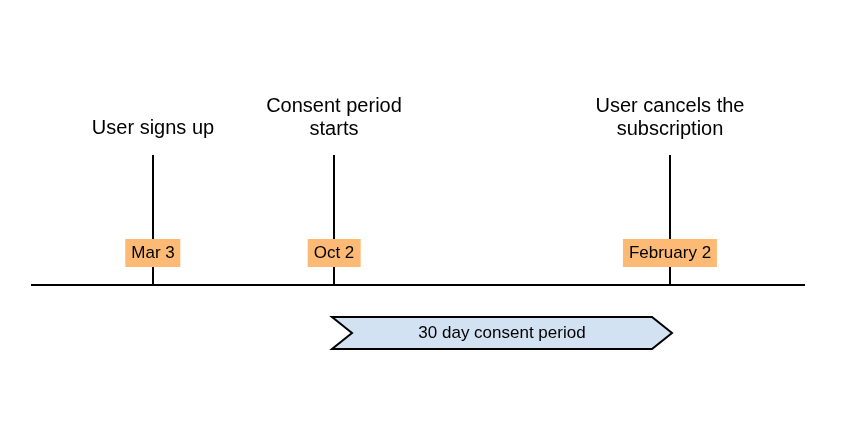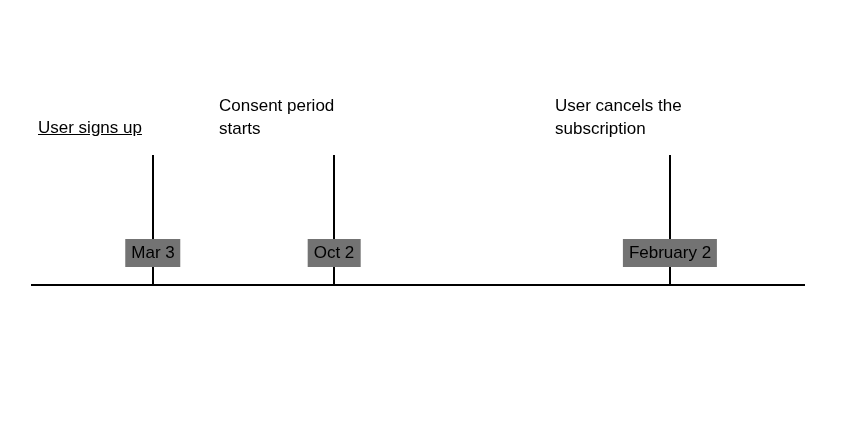--- a/index.html
+++ b/index.html
@@ -43,34 +43,35 @@
     width: 0;
     height: 130px;
     border-left: 2px solid #000000;
     transform: translateX(-1px);
   }
   .event-caption {
     position: absolute;
     left: 0;
     transform: translateX(-50%);
     width: 230px;
-    font-size: 17px;
+    text-align: center;
+    font-size: 20px;
     line-height: 23px;
     color: #000000;
     white-space: pre-line;
   }
-  .caption-1line { top: 116px; text-decoration: underline; }
+  .caption-1line { top: 116px; }
   .caption-2line { top: 94px; }
 
   .date-chip {
     position: absolute;
     top: 239px;
     left: 0;
     transform: translateX(-50%);
-    background: #737373;
+    background: #fdba74;
     color: #000000;
     font-size: 17px;
     line-height: 28px;
     height: 28px;
     padding: 0 6px;
     white-space: nowrap;
   }
 
   
   .banner {
@@ -120,14 +121,20 @@
     <div class="date-chip">Oct 2</div>
   </div>
 
   <div class="event" style="left:670px;">
     <div class="event-caption caption-2line">User cancels the
 subscription</div>
     <div class="tick-line"></div>
     <div class="date-chip">February 2</div>
   </div>
 
+  <div class="banner">
+    <svg viewBox="0 0 340 32" preserveAspectRatio="none">
+      <polygon points="0,0 320,0 340,16 320,32 0,32 20,16" fill="#d2e2f2" stroke="#000000" stroke-width="2" stroke-linejoin="miter"></polygon>
+    </svg>
+    <div class="banner-label">30 day consent period</div>
+  </div>
 
 </div>
 
 </body></html>

